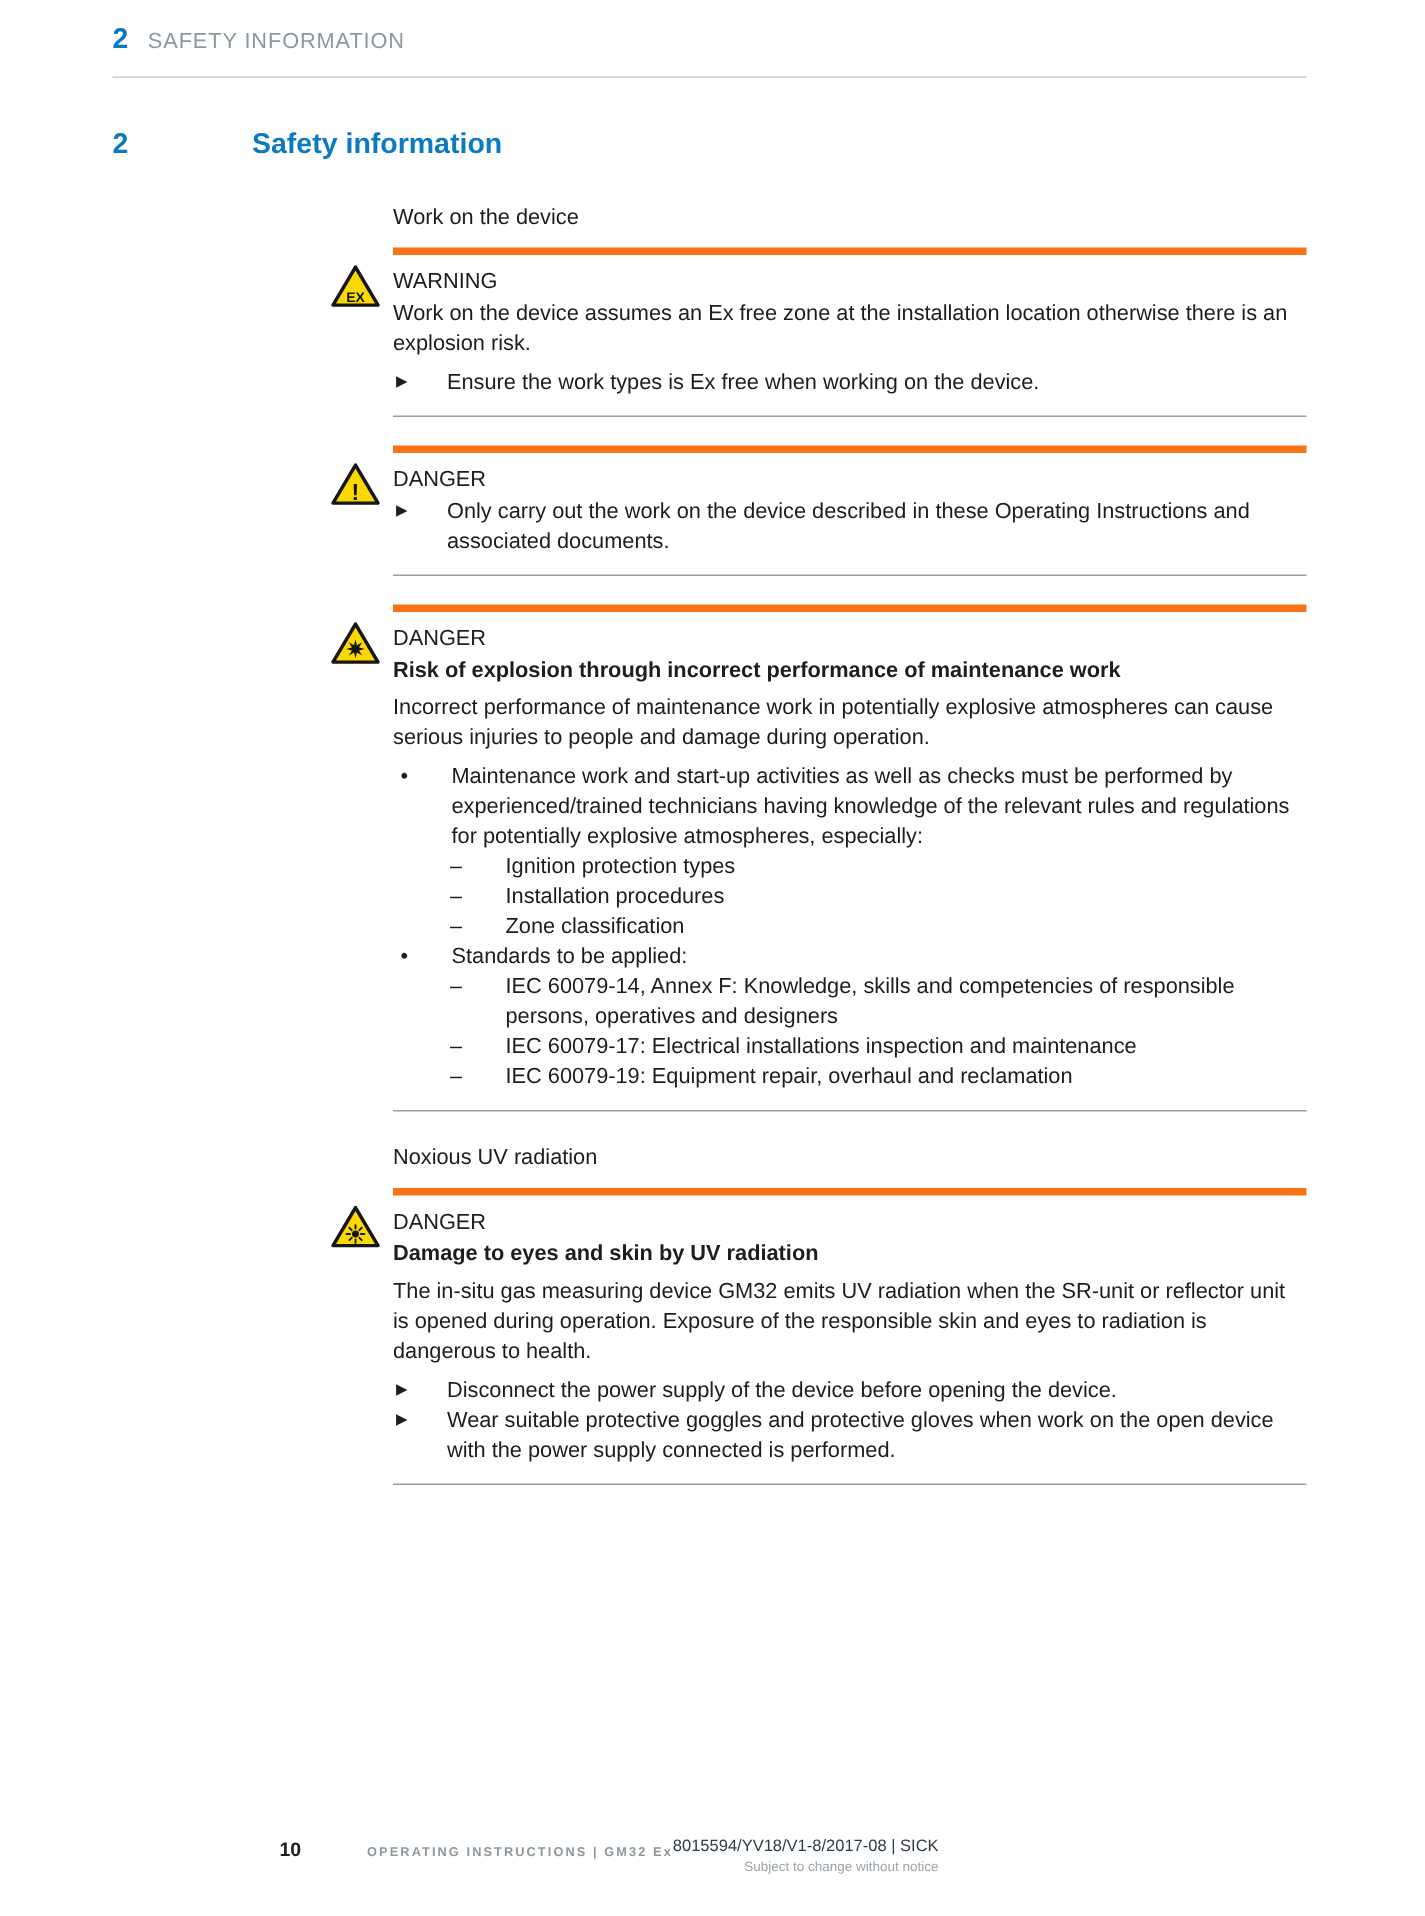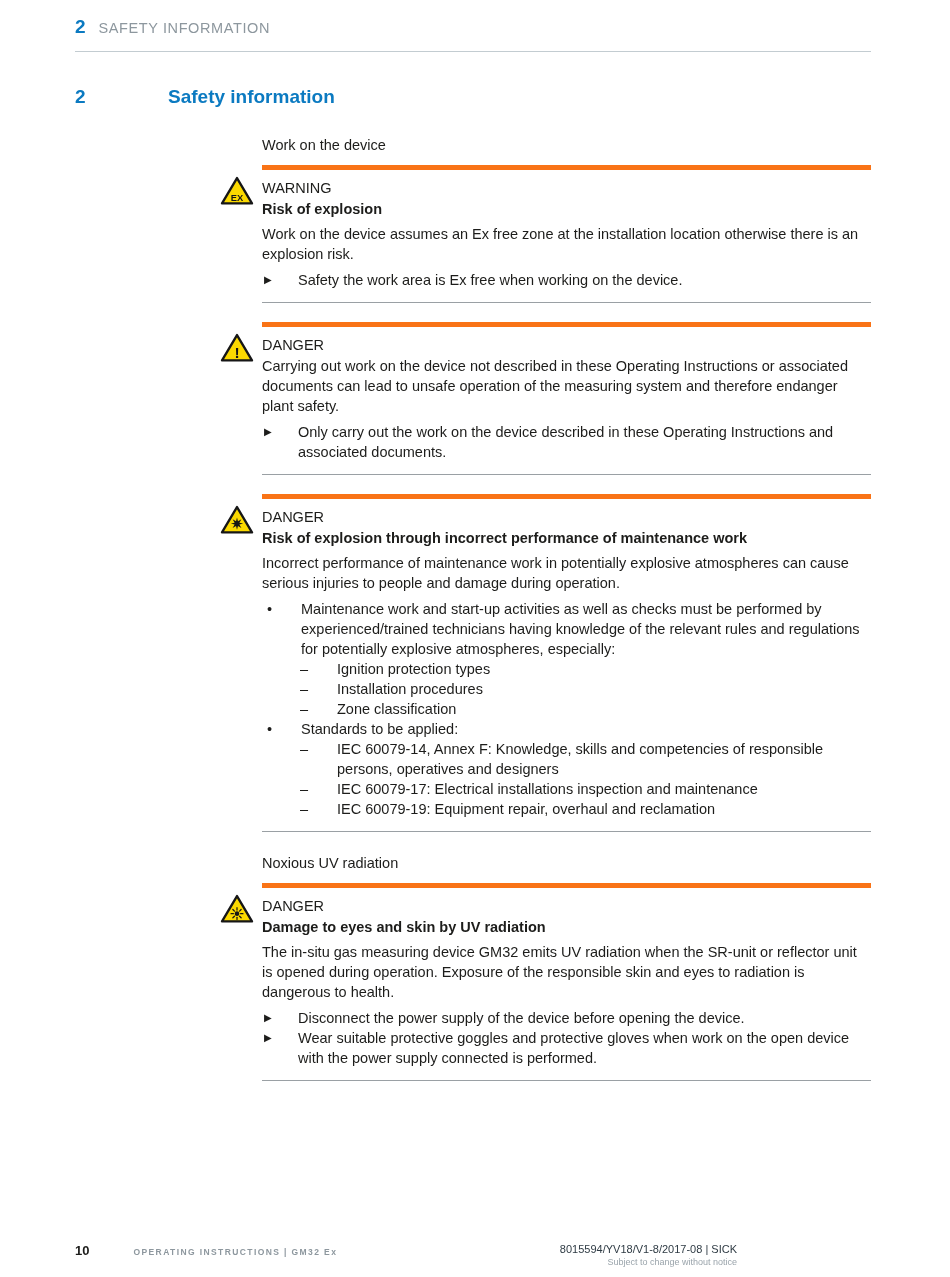--- a/index.html
+++ b/index.html
@@ -37,21 +37,21 @@
   .action-row{display:flex}
   .bullet-row{display:flex}
   .sub-row{display:flex;margin-left:34px}
   .marker{flex:0 0 auto}
   .arrow{width:34px;padding-left:2px;font-size:10px;line-height:20px}
   .dot{width:34px;padding-left:5px}
   .dash{width:37px;padding-left:4px}
   .flex-text{flex:1}
 
   
-  .footer{position:absolute;left:75px;right:79px;bottom:10px;display:flex;justify-content:space-between;align-items:flex-start}
+  .footer{position:absolute;left:75px;right:79px;bottom:28px;display:flex;justify-content:center;align-items:flex-start}
   .footer-left{display:flex;align-items:baseline}
   .page-num{font-size:13px;font-weight:700;color:#1d1d1b}
   .doc-title{font-size:8.5px;font-weight:700;letter-spacing:1.4px;color:#8d979e;margin-left:44px}
   .footer-right{text-align:right}
   .doc-code{font-size:11px;font-weight:400;color:#2f3b44}
   .notice{font-size:9px;color:#9aa4ab;margin-top:2px}
 </style>
 </head>
 <body>
 
@@ -73,37 +73,35 @@
       <div class="group-heading">Work on the device</div>
 
       <section class="warning-box">
         <span class="warn-icon">
           <svg viewBox="0 0 64 58">
             <polygon class="tri" points="32,4 61,53 3,53"></polygon>
             <text class="ex-text" x="32" y="49">EX</text>
           </svg>
         </span>
         <div class="warn-level">WARNING</div>
-        <div class="warn-title">Risk of explosion</div>
         <p class="warn-para">Work on the device assumes an Ex free zone at the installation location otherwise there is an explosion risk.</p>
         <div class="action-row">
           <span class="marker arrow">▶</span>
-          <span class="flex-text">Safety the work area is Ex free when working on the device.</span>
+          <span class="flex-text">Ensure the work types is Ex free when working on the device.</span>
         </div>
       </section>
 
       <section class="warning-box">
         <span class="warn-icon">
           <svg viewBox="0 0 64 58">
             <polygon class="tri" points="32,4 61,53 3,53"></polygon>
             <text class="bang-text" x="32" y="49">!</text>
           </svg>
         </span>
         <div class="warn-level">DANGER</div>
-        <p class="warn-para">Carrying out work on the device not described in these Operating Instructions or associated documents can lead to unsafe operation of the measuring system and therefore endanger plant safety.</p>
         <div class="action-row">
           <span class="marker arrow">▶</span>
           <span class="flex-text">Only carry out the work on the device described in these Operating Instructions and associated documents.</span>
         </div>
       </section>
 
       <section class="warning-box">
         <span class="warn-icon">
           <svg viewBox="0 0 64 58">
             <polygon class="tri" points="32,4 61,53 3,53"></polygon>

